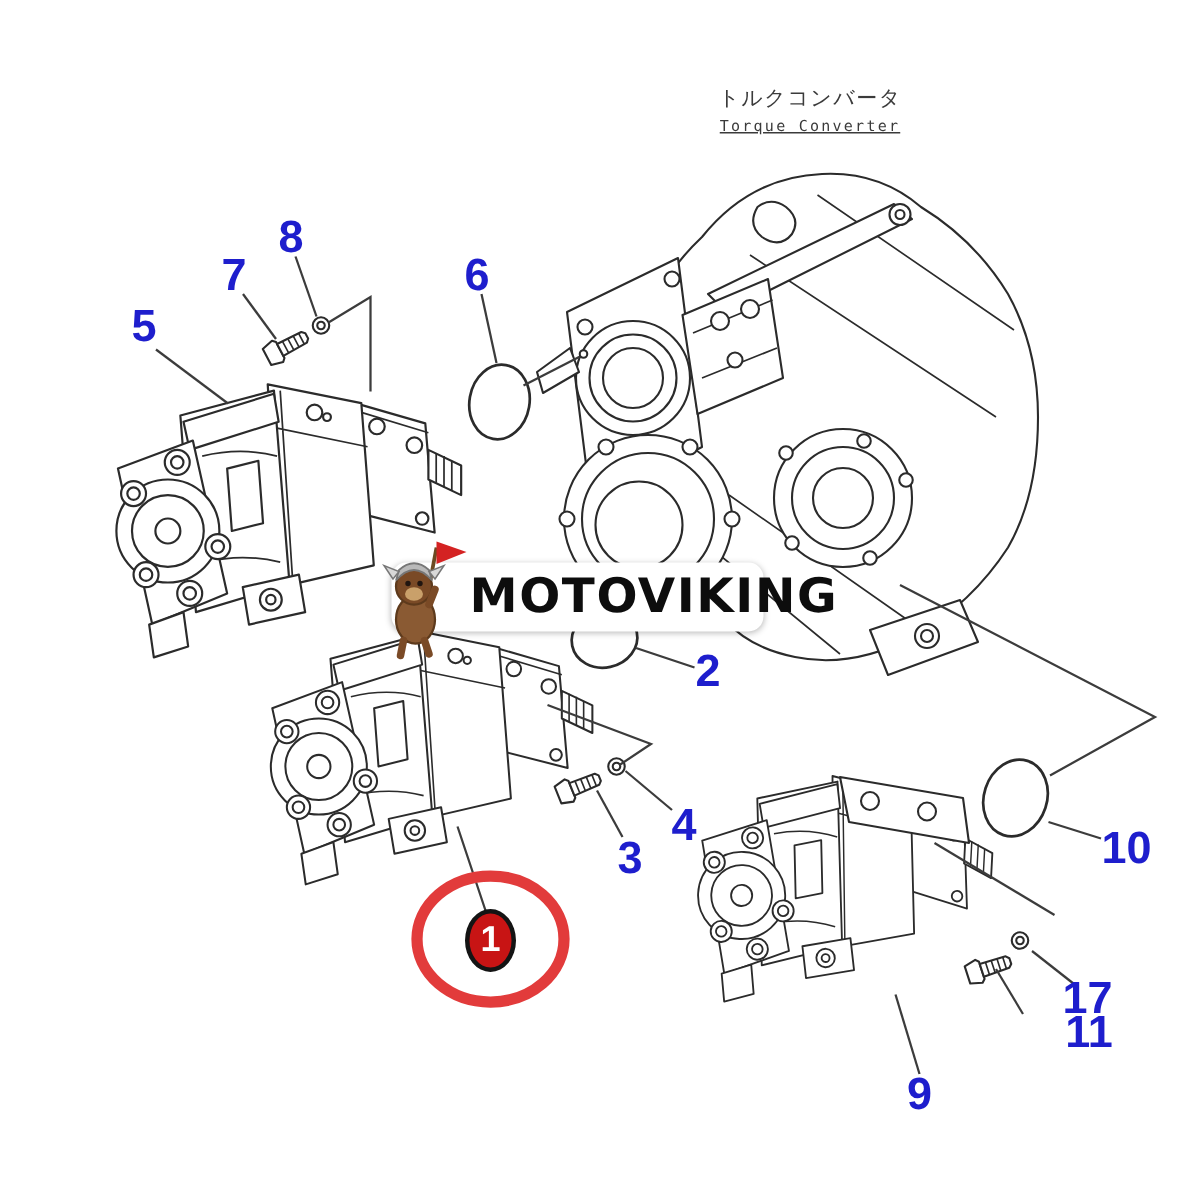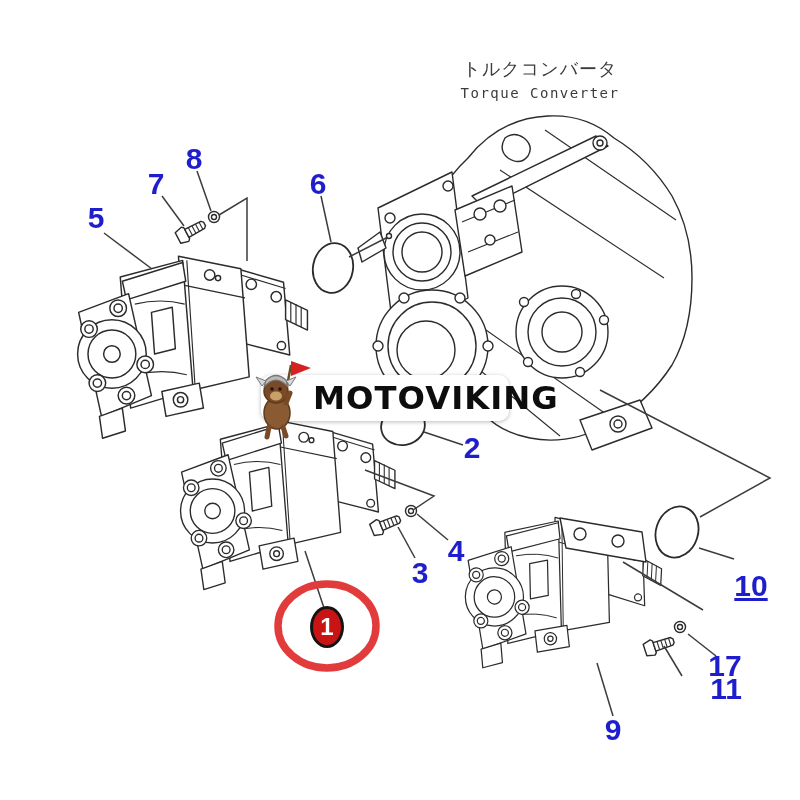--- a/index.html
+++ b/index.html
@@ -14,22 +14,22 @@
 
   .callout{position:absolute;transform:translate(-50%,-50%);
            font-weight:bold;font-size:30px;color:#1e1ecd;line-height:1;
            font-family:"Liberation Sans",sans-serif;}
   #callout-1-badge{position:absolute;left:327px;top:627px;transform:translate(-50%,-50%);
            width:28px;height:36px;background:#c81414;border:3px solid #141414;border-radius:50%;
            display:flex;align-items:center;justify-content:center;
            color:#ffffff;font-weight:bold;font-size:24px;}
   #title-block{position:absolute;left:440px;top:57px;width:200px;text-align:center;
            color:#3b3b3b;font-family:"DejaVu Sans Mono",monospace;}
-  #title-jp{display:block;font-size:18px;letter-spacing:1px;}
-  #title-en{display:block;font-size:14px;letter-spacing:1.5px;margin-top:4px;}
+  #title-jp{display:block;font-size:14px;letter-spacing:1px;}
+  #title-en{display:block;font-size:10px;letter-spacing:1.5px;margin-top:4px;text-decoration:underline;}
   #logo-band{position:absolute;left:261px;top:375px;width:248px;height:46px;background:#ffffff;
            border-radius:10px;box-shadow:0 1px 4px rgba(0,0,0,0.28);}
   #logo-text{position:absolute;left:52px;top:5px;font-family:"DejaVu Sans",sans-serif;
            font-weight:bold;font-size:31px;letter-spacing:1px;color:#0d0d0d;
            transform:scale(1.04,1.02);transform-origin:left center;}
   #logo-mascot{position:absolute;left:-16px;top:-22px;}
 </style>
 </head>
 <body>
 
@@ -224,17 +224,17 @@
 
   <div id="callout-1-badge">1</div>
   <div class="callout" style="left:472px;top:448px;">2</div>
   <div class="callout" style="left:420px;top:573px;">3</div>
   <div class="callout" style="left:456px;top:551px;">4</div>
   <div class="callout" style="left:96px;top:218px;">5</div>
   <div class="callout" style="left:318px;top:184px;">6</div>
   <div class="callout" style="left:156px;top:184px;">7</div>
   <div class="callout" style="left:194px;top:159px;">8</div>
   <div class="callout" style="left:613px;top:730px;">9</div>
-  <div class="callout" style="left:751px;top:586px;text-decoration:underline;">10</div>
+  <div class="callout" style="left:751px;top:566px;">10</div>
   <div class="callout" style="left:726px;top:689px;">11</div>
   <div class="callout" style="left:725px;top:666px;">17</div>
 
 </div>
 
 </body></html>

